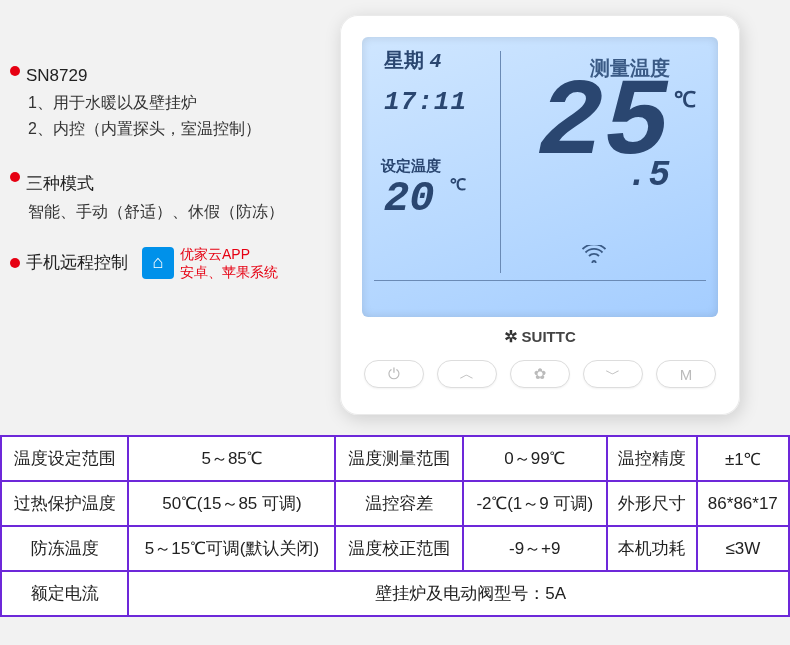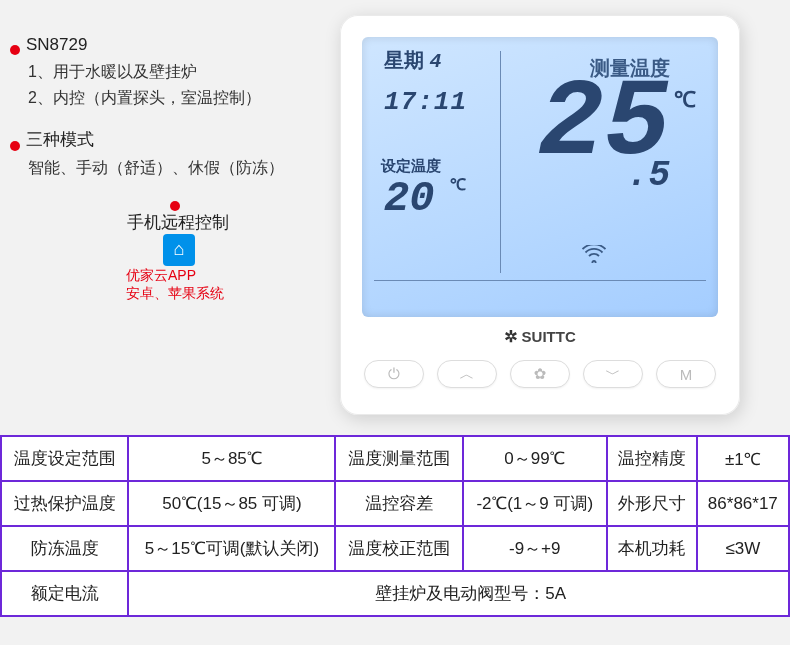--- a/index.html
+++ b/index.html
@@ -1,26 +1,26 @@
 <!DOCTYPE html>
 <html><head>
 <meta charset="utf-8">
 <style>
   * { margin: 0; padding: 0; box-sizing: border-box; }
   body { width: 790px; height: 645px; background: #f2f2f2; font-family: "Microsoft YaHei", sans-serif; position: relative; }
   
   .top { display: flex; padding: 15px 10px 20px; }
   .left-panel { width: 330px; padding-top: 20px; }
   .feature-block { margin-bottom: 18px; }
-  .feature-title { display: flex; align-items: flex-end; gap: 6px; margin-bottom: 4px; }
+  .feature-title { display: flex; align-items: flex-start; gap: 6px; margin-bottom: 4px; margin-top: 31px; }
   .dot { width: 10px; height: 10px; background: #e60012; border-radius: 50%; display: inline-block; }
   .feature-title span { font-size: 17px; color: #222; font-weight: 500; }
   .feature-line { font-size: 16px; color: #333; margin-left: 18px; line-height: 1.6; }
   
-  .app-row { display: flex; align-items: center; margin-top: 20px; flex-direction: column; }
+  .app-row { display: flex; align-items: center; margin-top: 20px; }
   .app-icon { width: 32px; height: 32px; background: #0091ea; border-radius: 4px; margin: 0 6px 0 14px; display:flex; align-items:center; justify-content:center; color:#fff; font-size:18px;}
   .app-text { font-size: 14px; color: #e60012; line-height: 1.3; }
   
   
   .device { width: 400px; height: 400px; background: #fff; border-radius: 18px; box-shadow: 2px 4px 18px rgba(0,0,0,.15), inset 0 0 0 1px #eaeaea; padding: 22px; position: relative; }
   .screen { width: 100%; height: 280px; background: linear-gradient(160deg,#cfe6ff 0%, #b8d9ff 55%, #a4cdff 100%); border-radius: 6px; position: relative; box-shadow: inset 0 0 10px rgba(0,0,0,.12); color:#2a4670; font-family: Arial, sans-serif; }
   .screen .day-label { position:absolute; top:10px; left:22px; font-size:20px; font-weight:bold; }
   .screen .time { position:absolute; top:50px; left:22px; font-size:26px; font-family:"Courier New",monospace; font-weight:bold; font-style:italic; letter-spacing:1px; }
   .screen .set-label { position:absolute; top:120px; left:19px; font-size:15px; font-weight:bold; }
   .screen .set-temp { position:absolute; top:138px; left:22px; font-size:42px; font-family:"Courier New",monospace; font-weight:bold; font-style:italic; }

